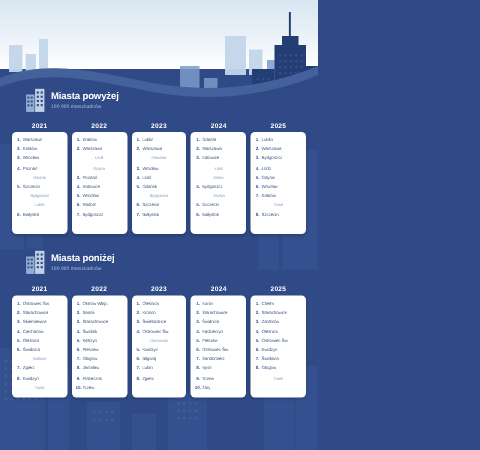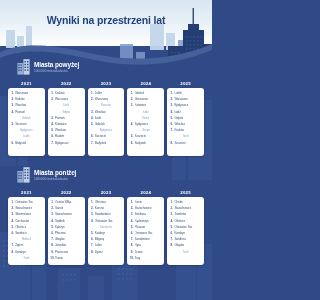--- a/index.html
+++ b/index.html
@@ -295,21 +295,20 @@
         <rect x="66" y="274" width="1.7" height="1.7"></rect>
       <rect x="70" y="274" width="1.7" height="1.7"></rect>
         <rect x="74" y="274" width="1.7" height="1.7"></rect>
       <rect x="62" y="279" width="1.7" height="1.7"></rect>
         <rect x="66" y="279" width="1.7" height="1.7"></rect>
       <rect x="70" y="279" width="1.7" height="1.7"></rect>
         <rect x="74" y="279" width="1.7" height="1.7"></rect>
     </g>
   </svg>
 
-  <div class="title">Wyniki na przestrzeni lat</div>
 
   <div class="section-head sec1">
     <svg class="sec-icon" viewBox="0 0 13 17">
       <rect x="0.4" y="5" width="5.6" height="11.6" fill="#9db6dc"></rect>
       <rect x="6.4" y="1.2" width="6.2" height="15.4" fill="#cddcf0"></rect>
       <rect x="1.3" y="6.4" width="1.3" height="1.3" fill="#2f4a86"></rect>
       <rect x="3.5" y="6.4" width="1.3" height="1.3" fill="#2f4a86"></rect>
       <rect x="1.3" y="9" width="1.3" height="1.3" fill="#2f4a86"></rect>
       <rect x="3.5" y="9" width="1.3" height="1.3" fill="#2f4a86"></rect>
       <rect x="1.3" y="11.6" width="1.3" height="1.3" fill="#2f4a86"></rect>

